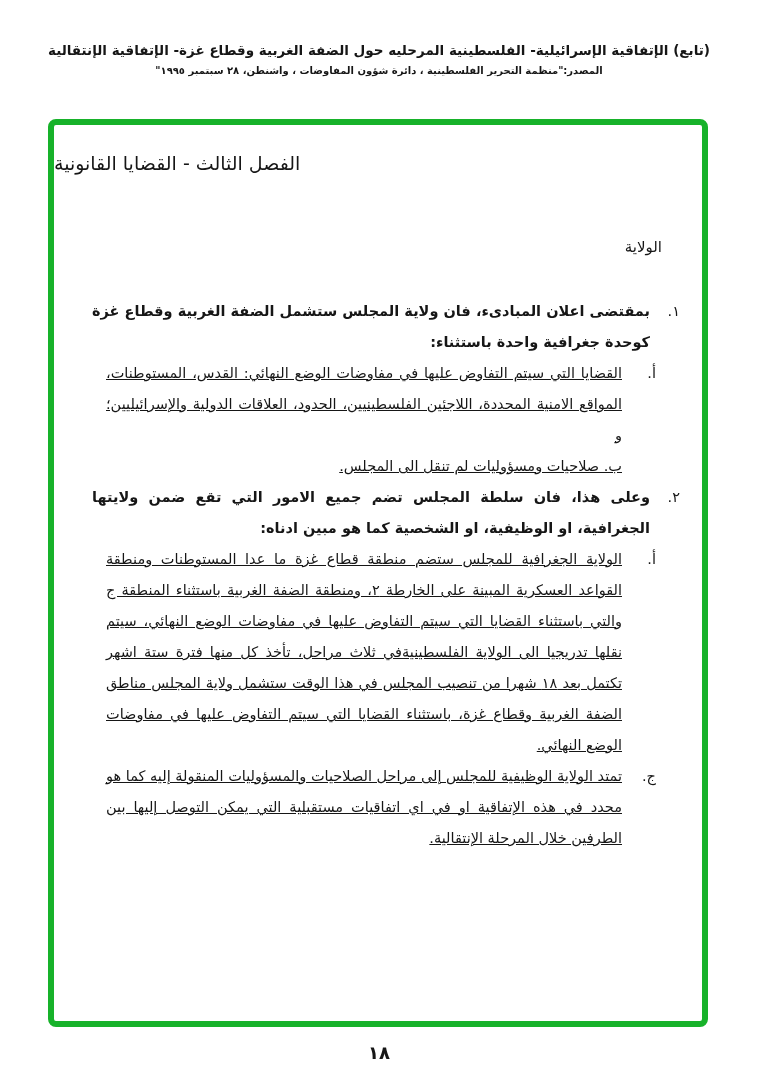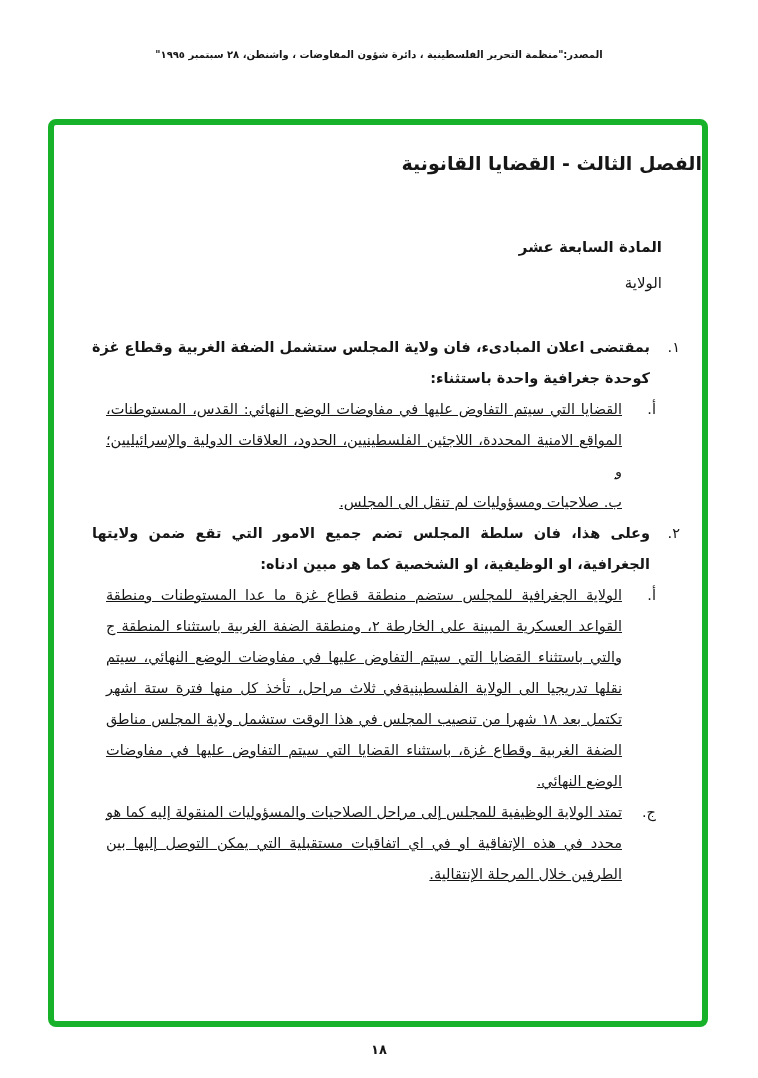--- a/index.html
+++ b/index.html
@@ -39,24 +39,24 @@
     top: 119px;
     width: 660px;
     height: 908px;
     border: 6px solid #17b22a;
     border-radius: 8px;
     background: #ffffff;
   }
 
   .chapter-title {
     margin-top: 27px;
-    text-align: right;
+    text-align: left;
     direction: rtl;
     font-size: 19px;
-    font-weight: bold;
+    font-weight: normal;
   }
 
   .article-head {
     direction: rtl;
     text-align: right;
     margin: 64px 40px 0 0;
     font-size: 15px;
   }
   .article-number { font-weight: bold; }
   .article-name   { margin-top: 18px; font-weight: normal; }
@@ -88,38 +88,38 @@
     width: 34px;
     text-align: right;
   }
   .sub-text { flex: 1; text-decoration: underline; }
 
   
   .page-number {
     position: absolute;
     top: 1042px; left: 0; right: 0;
     text-align: center;
-    font-size: 13px;
+    font-size: 18px;
     font-weight: bold;
     direction: rtl;
   }
 </style>
 </head>
 <body>
 
 <div class="page-header">
+  <div class="hdr-line1">(تابع) الإتفاقية الإسرائيلية- الفلسطينية المرحليه حول الضفة الغربية وقطاع غزة- الإتفاقية الإنتقالية</div>
   <div class="hdr-line2">المصدر:"منظمة التحرير الفلسطينية ، دائرة شؤون المفاوضات ، واشنطن، ٢٨ سبتمبر ١٩٩٥"</div>
 </div>
 
 <div class="doc-frame">
 
   <div class="chapter-title">الفصل الثالث - القضايا القانونية</div>
 
   <div class="article-head">
-    <div class="article-number">المادة السابعة عشر</div>
     <div class="article-name">الولاية</div>
   </div>
 
   <div class="content">
 
     <div class="item">
       <div class="item-marker">١.</div>
       <div class="item-text">بمقتضى اعلان المبادىء، فان ولاية المجلس ستشمل الضفة الغربية وقطاع غزة كوحدة جغرافية واحدة باستثناء:</div>
     </div>
     <div class="sub">

